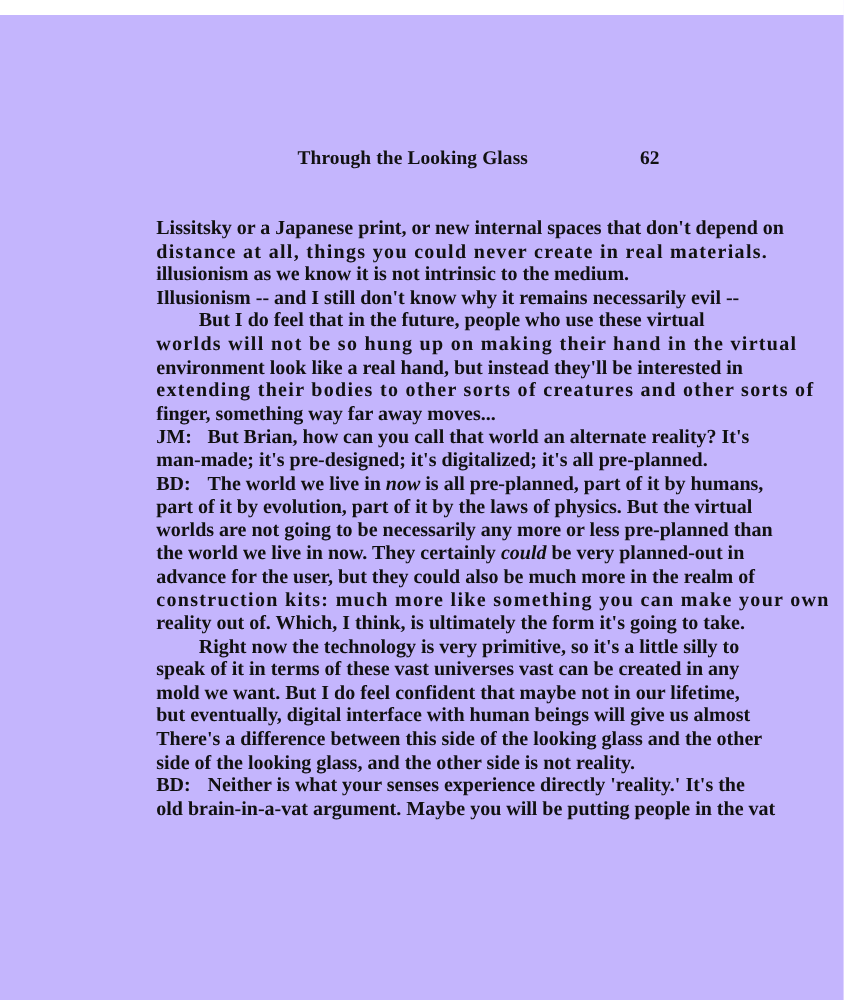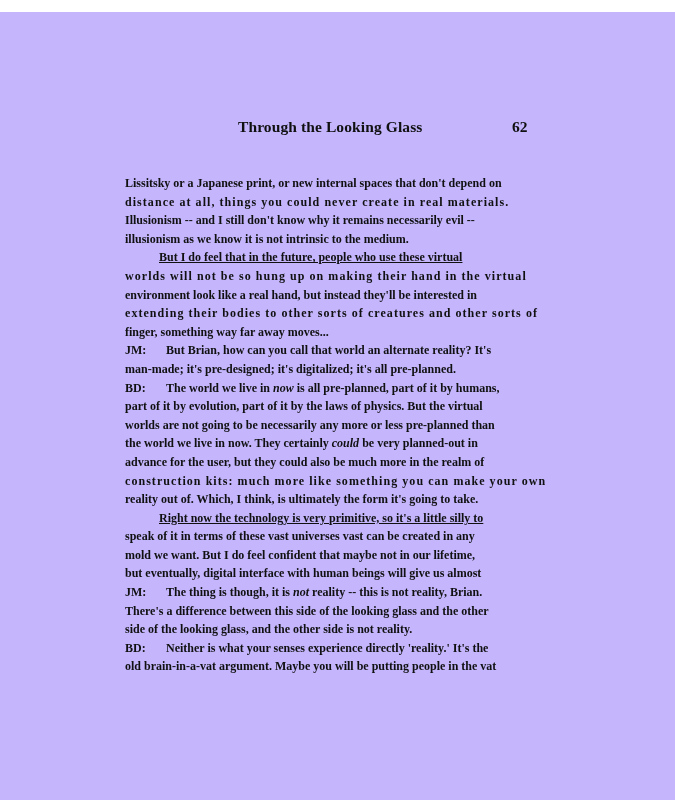--- a/index.html
+++ b/index.html
@@ -30,53 +30,53 @@
       font-size: 15.5px;
       letter-spacing: 0.1px;
     }
     .running-head .title { position: absolute; left: 0; }
     .running-head .page-number { position: absolute; left: 274px; }
     .body-text {
       position: absolute;
       left: 125px;
       top: 162px;
       width: 440px;
-      font-size: 12px;
+      font-size: 16px;
       line-height: 18.6px;
       font-weight: bold;
       text-align: justify;
     }
     .para { margin: 0; }
     .para.gap { }
     .speaker {
       display: inline-block;
       width: 41px;
     }
     em { font-style: italic; font-weight: bold; }
     .line { display: block; white-space: nowrap; text-align: left; }
     .line.wide { letter-spacing: 1.05px; }
-    .line.ind { padding-left: 34px; text-decoration: underline; }
+    .line.ind { padding-left: 34px; }
   </style>
 </head>
 <body>
 
 <div class="page">
 
   <div class="running-head">
     <span class="title">Through the Looking Glass</span>
     <span class="page-number">62</span>
   </div>
 
   <div class="body-text">
 
     <p class="para">
       <span class="line">Lissitsky or a Japanese print, or new internal spaces that don't depend on</span>
       <span class="line wide">distance at all, things you could never create in real materials.</span>
+      <span class="line">illusionism as we know it is not intrinsic to the medium.</span>
       <span class="line">Illusionism -- and I still don't know why it remains necessarily evil --</span>
-      <span class="line">illusionism as we know it is not intrinsic to the medium.</span>
     </p>
 
     <p class="para">
       <span class="line ind">But I do feel that in the future, people who use these virtual</span>
       <span class="line wide">worlds will not be so hung up on making their hand in the virtual</span>
       <span class="line">environment look like a real hand, but instead they'll be interested in</span>
       <span class="line wide">extending their bodies to other sorts of creatures and other sorts of</span>
       <span class="line">finger, something way far away moves...</span>
     </p>
 
@@ -96,21 +96,20 @@
     </p>
 
     <p class="para">
       <span class="line ind">Right now the technology is very primitive, so it's a little silly to</span>
       <span class="line">speak of it in terms of these vast universes vast can be created in any</span>
       <span class="line">mold we want.  But I do feel confident that maybe not in our lifetime,</span>
       <span class="line">but eventually, digital interface with human beings will give us almost</span>
     </p>
 
     <p class="para gap">
-      <span class="line"><span class="speaker">JM:</span><span>The thing is though, it is </span><em>not</em><span> reality -- this is not reality, Brian.</span></span>
       <span class="line">There's a difference between this side of the looking glass and the other</span>
       <span class="line">side of the looking glass, and the other side is not reality.</span>
     </p>
 
     <p class="para gap">
       <span class="line"><span class="speaker">BD:</span><span>Neither is what your senses experience directly 'reality.'  It's the</span></span>
       <span class="line">old brain-in-a-vat argument.  Maybe you will be putting people in the vat</span>
     </p>
 
   </div>

